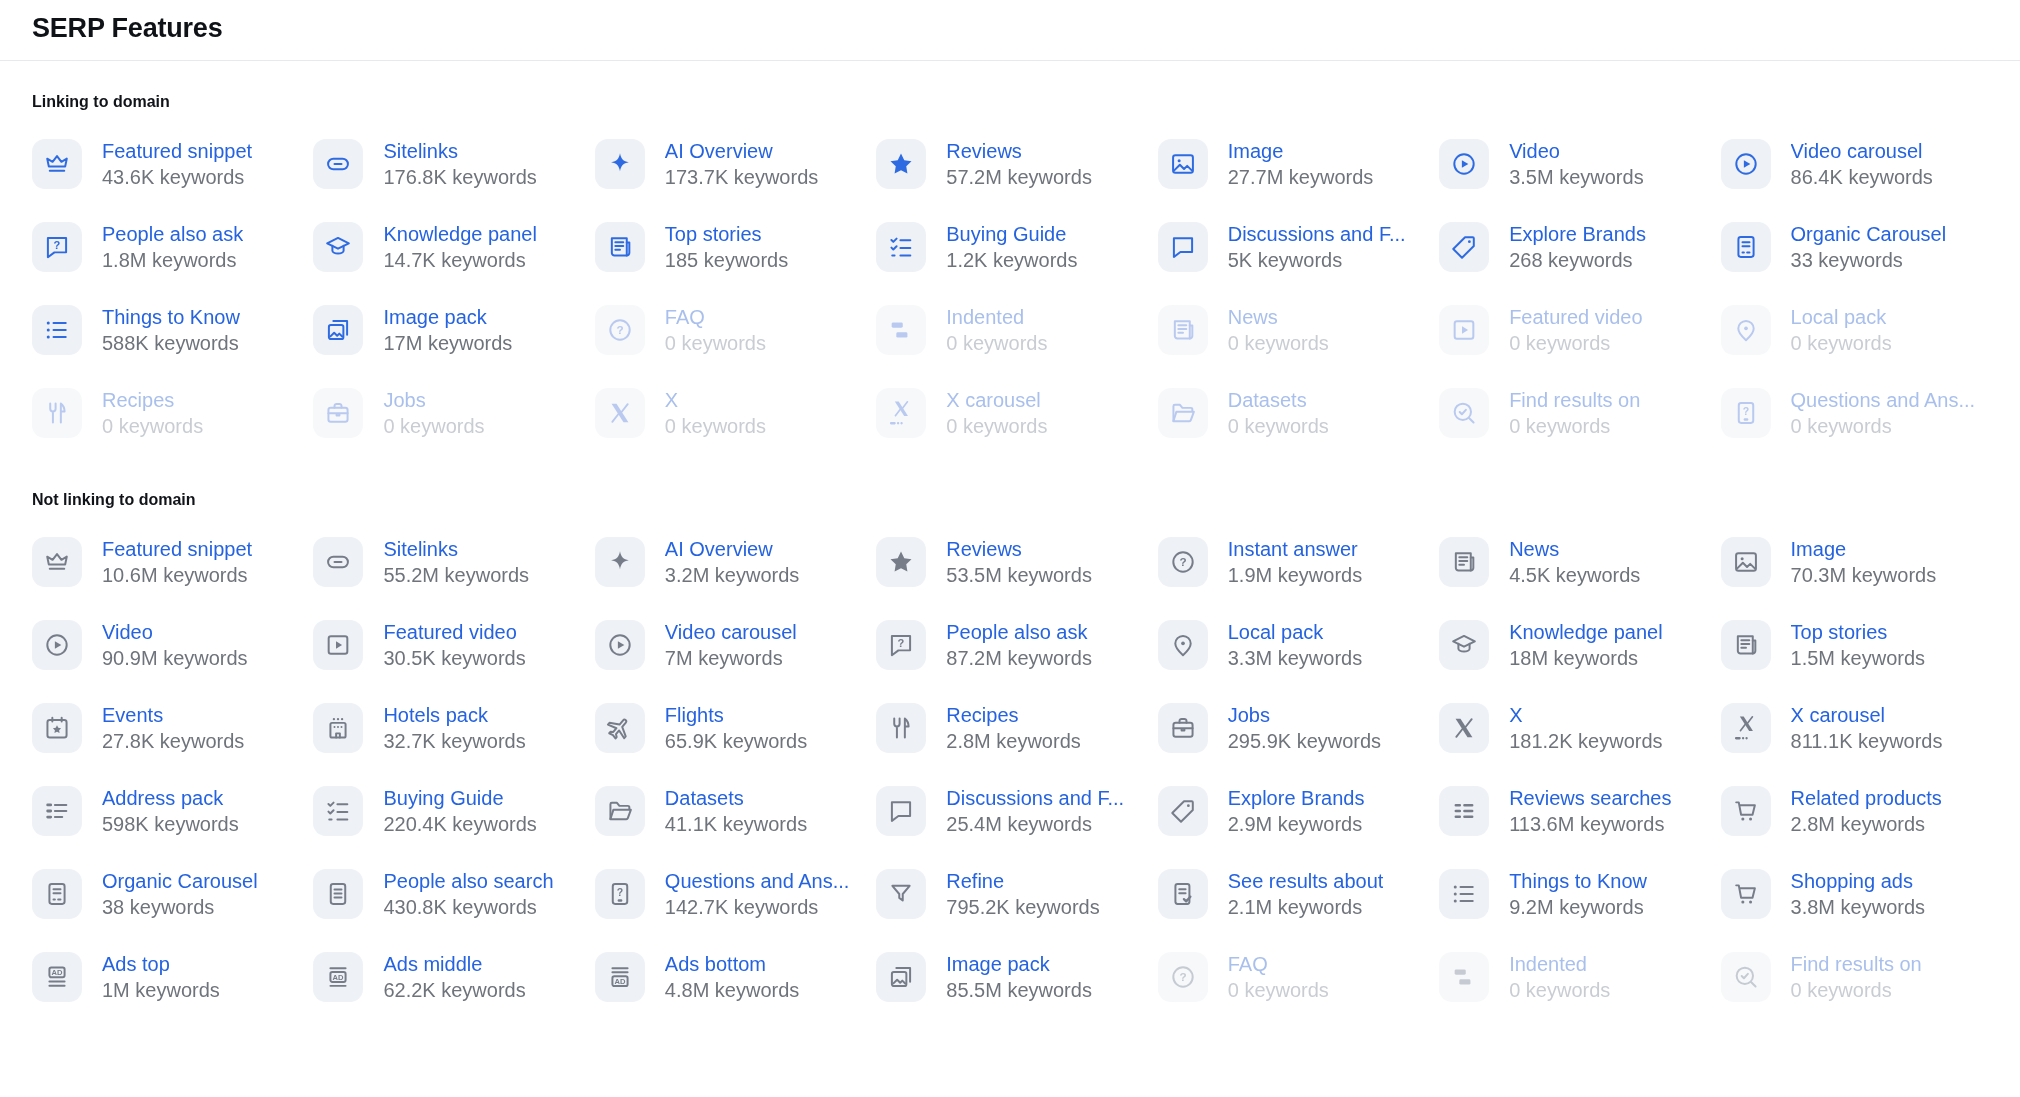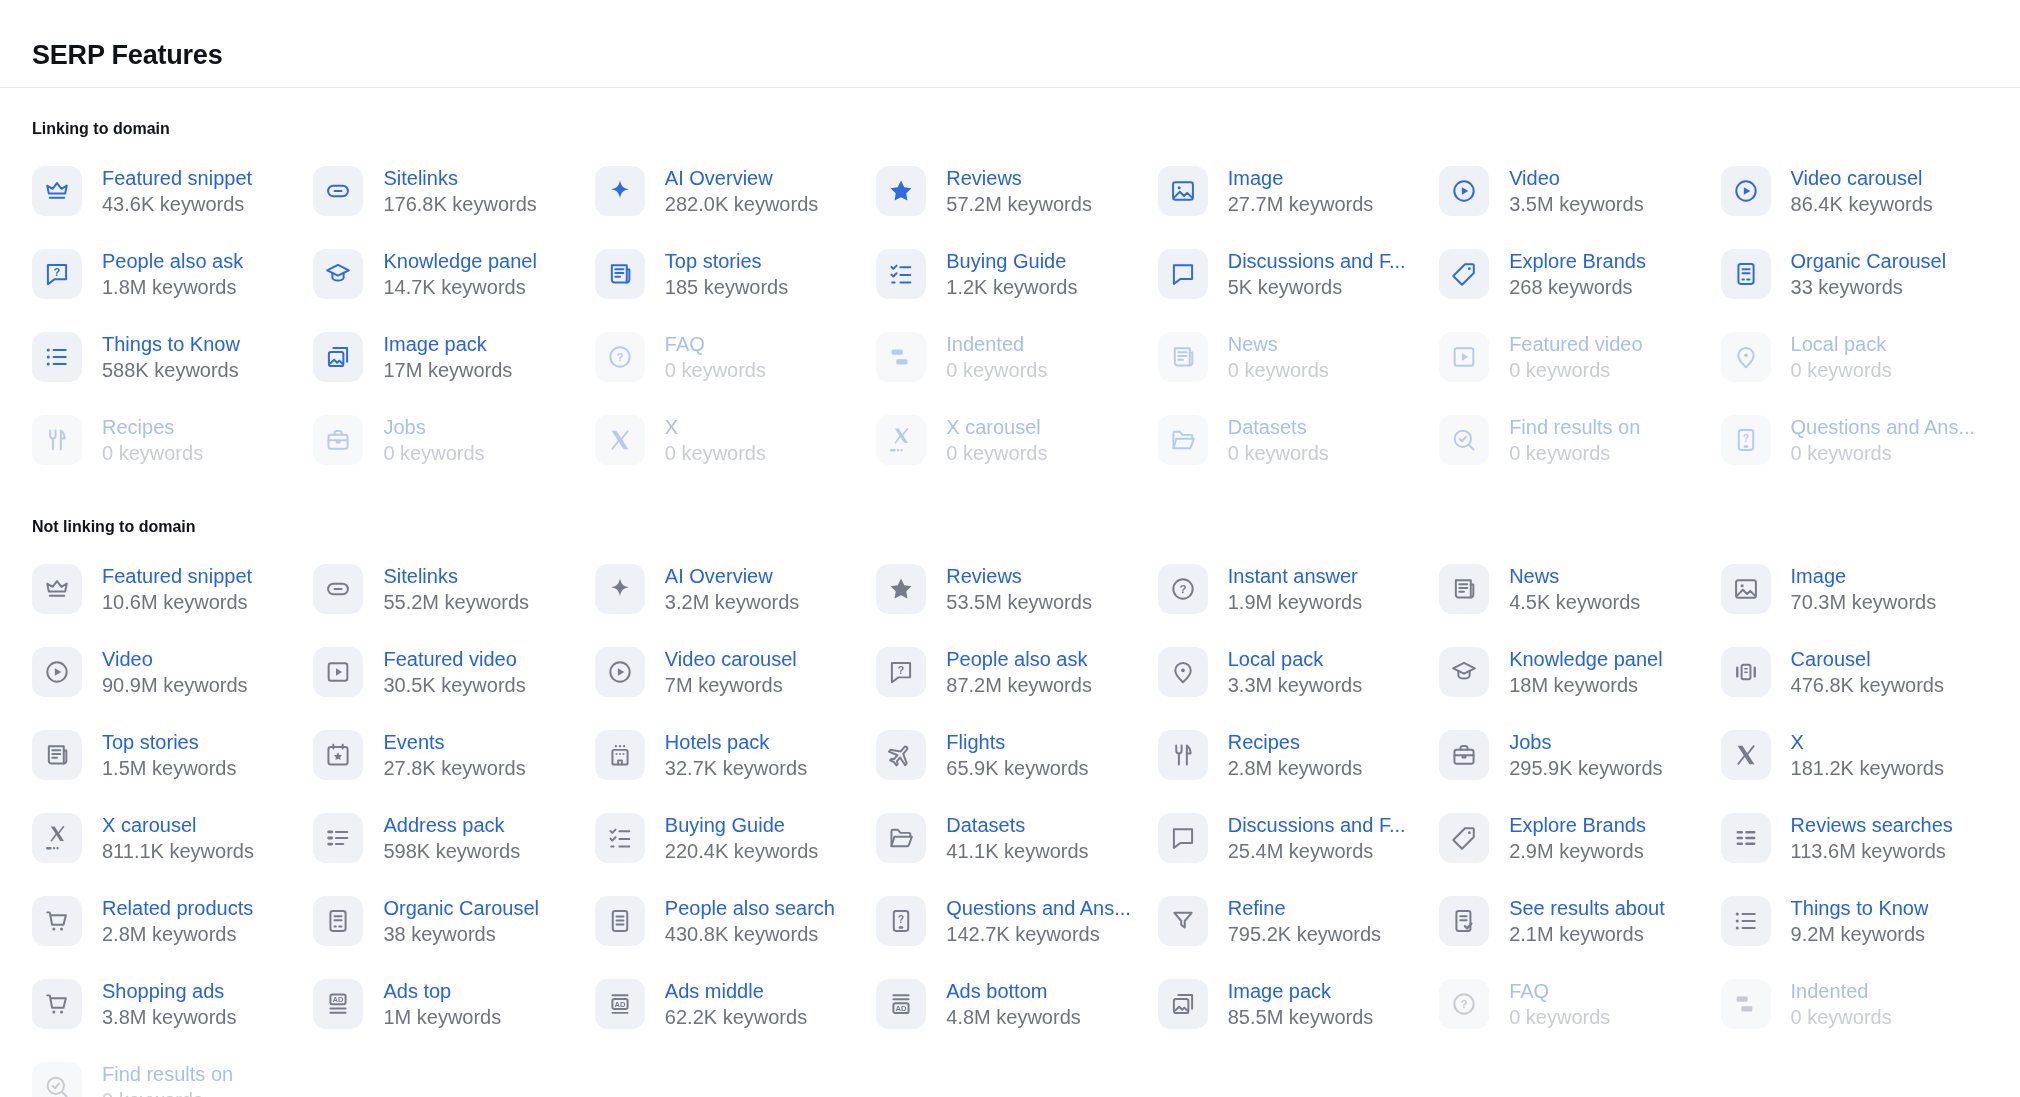--- a/index.html
+++ b/index.html
@@ -6,21 +6,21 @@
   html,body { margin:0; padding:0; }
   body {
     width:2020px; height:1097px; overflow:hidden; background:#fff;
     font-family:"Liberation Sans", sans-serif;
     --link-blue:#2563e0; --icon-blue:#2e6be2; --icon-gray:#767d89;
     --count-gray:#6f747c; --tile-bg:#eef1f5;
     --disabled-link:#a9bfec; --disabled-count:#c9cdd3;
     --disabled-icon-blue:#b9c9ef; --disabled-icon-gray:#c6cbd3;
     --disabled-tile-bg:#f6f8fa; --border:#e7e9ed; --heading:#101318;
   }
-  .header { padding:13px 32px 16px; border-bottom:1px solid var(--border);margin-top:27px; }
+  .header { padding:13px 32px 16px; border-bottom:1px solid var(--border); }
   .title { margin:0; font-size:27px; font-weight:700; color:#0f1216; letter-spacing:-0.2px; }
   .content { padding:0 32px; }
   .section--linking { margin-top:32px; }
   .section--not-linking { margin-top:52px; }
   .section-heading { margin:0; font-size:16px; font-weight:700; color:var(--heading); }
   .grid { margin-top:27px; display:grid; grid-template-columns:repeat(7,1fr); row-gap:31px; column-gap:14px; }
   .item { display:flex; align-items:center; gap:20px; min-width:0; }
   .item:not(.disabled) { cursor:pointer; }
   .tile { flex:0 0 auto; width:50px; height:50px; border-radius:13px; background:var(--tile-bg);
           display:flex; align-items:center; justify-content:center; }
@@ -73,21 +73,21 @@
             </span>
           </div>
           <div class="item">
             <span class="tile">
               <svg viewBox="0 0 24 24" fill="none" stroke="currentColor" stroke-width="1.7" stroke-linecap="round" stroke-linejoin="round">
                 <path fill="currentColor" stroke="none" d="M12 2.8c.9 4.6 2.6 6.9 7.6 7.7-5 .8-6.7 3.1-7.6 7.7-.9-4.6-2.6-6.9-7.6-7.7 5-.8 6.7-3.1 7.6-7.7z"></path>
               </svg>
             </span>
             <span class="meta">
               <span class="label">AI Overview</span>
-              <span class="count">282.0K keywords</span>
+              <span class="count">173.7K keywords</span>
             </span>
           </div>
           <div class="item">
             <span class="tile">
               <svg viewBox="0 0 24 24" fill="none" stroke="currentColor" stroke-width="1.7" stroke-linecap="round" stroke-linejoin="round">
                 <path fill="currentColor" stroke="none" d="m12 3 2.8 5.8 6.2.9-4.5 4.3 1 6.2L12 17.3 6.5 20.2l1-6.2L3 9.7l6.2-.9z"></path>
               </svg>
             </span>
             <span class="meta">
               <span class="label">Reviews</span>
@@ -536,33 +536,20 @@
           <div class="item">
             <span class="tile">
               <svg viewBox="0 0 24 24" fill="none" stroke="currentColor" stroke-width="1.7" stroke-linecap="round" stroke-linejoin="round">
                 <path d="m12 4.2 9.3 4.6L12 13.4 2.7 8.8z"></path>
                 <path d="M7.2 11v4.2c0 1.3 2.1 2.4 4.8 2.4s4.8-1.1 4.8-2.4V11"></path>
               </svg>
             </span>
             <span class="meta">
               <span class="label">Knowledge panel</span>
               <span class="count">18M keywords</span>
-            </span>
-          </div>
-          <div class="item">
-            <span class="tile">
-              <svg viewBox="0 0 24 24" fill="none" stroke="currentColor" stroke-width="1.7" stroke-linecap="round" stroke-linejoin="round">
-                <rect x="8.2" y="5.8" width="7.6" height="12.4" rx="1.6"></rect>
-                <path d="M4.5 8.2v7.6M19.5 8.2v7.6" stroke-width="2"></path>
-                <path d="M11 9.2h2M11 12.2h2" stroke-width="1.4"></path>
-              </svg>
-            </span>
-            <span class="meta">
-              <span class="label">Carousel</span>
-              <span class="count">476.8K keywords</span>
             </span>
           </div>
           <div class="item">
             <span class="tile">
               <svg viewBox="0 0 24 24" fill="none" stroke="currentColor" stroke-width="1.7" stroke-linecap="round" stroke-linejoin="round">
                 <path d="M17.8 19.3H7.2A2.2 2.2 0 0 1 5 17.1V4.5h12.8z"></path>
                 <path d="M17.8 19.3a2.2 2.2 0 0 0 2.2-2.2V8.2h-2.2M8 8h6.8M8 11.2h6.8M8 14.4h4"></path>
               </svg>
             </span>
             <span class="meta">

